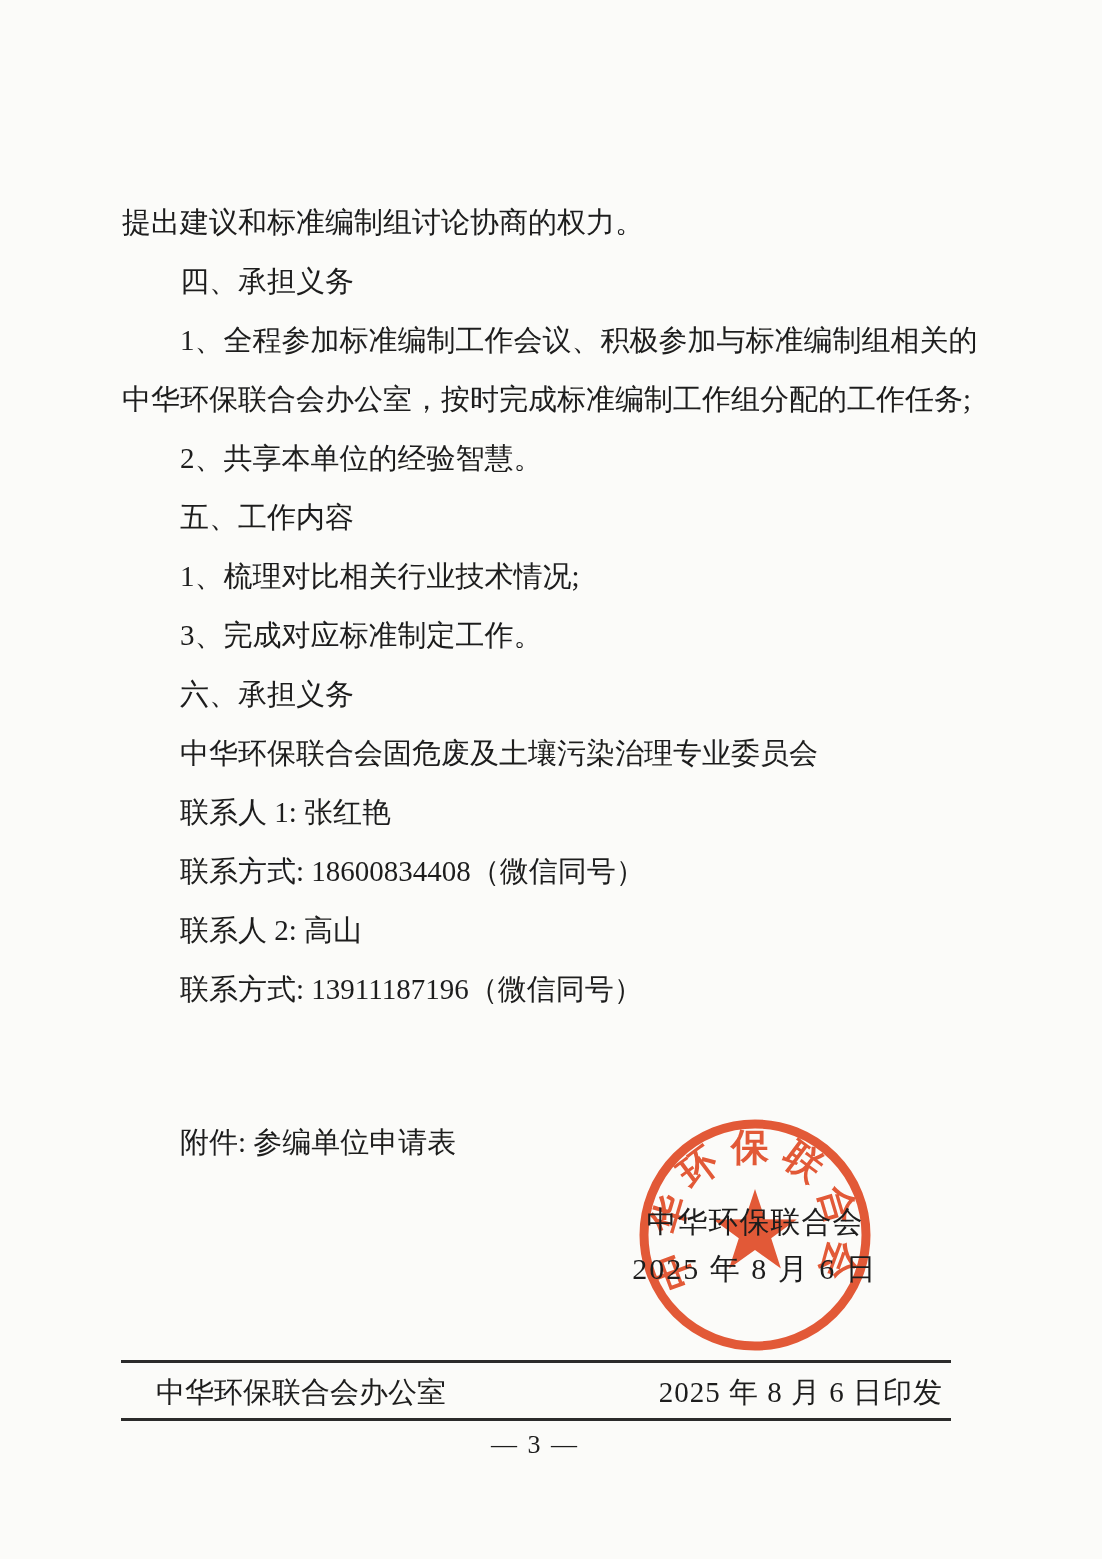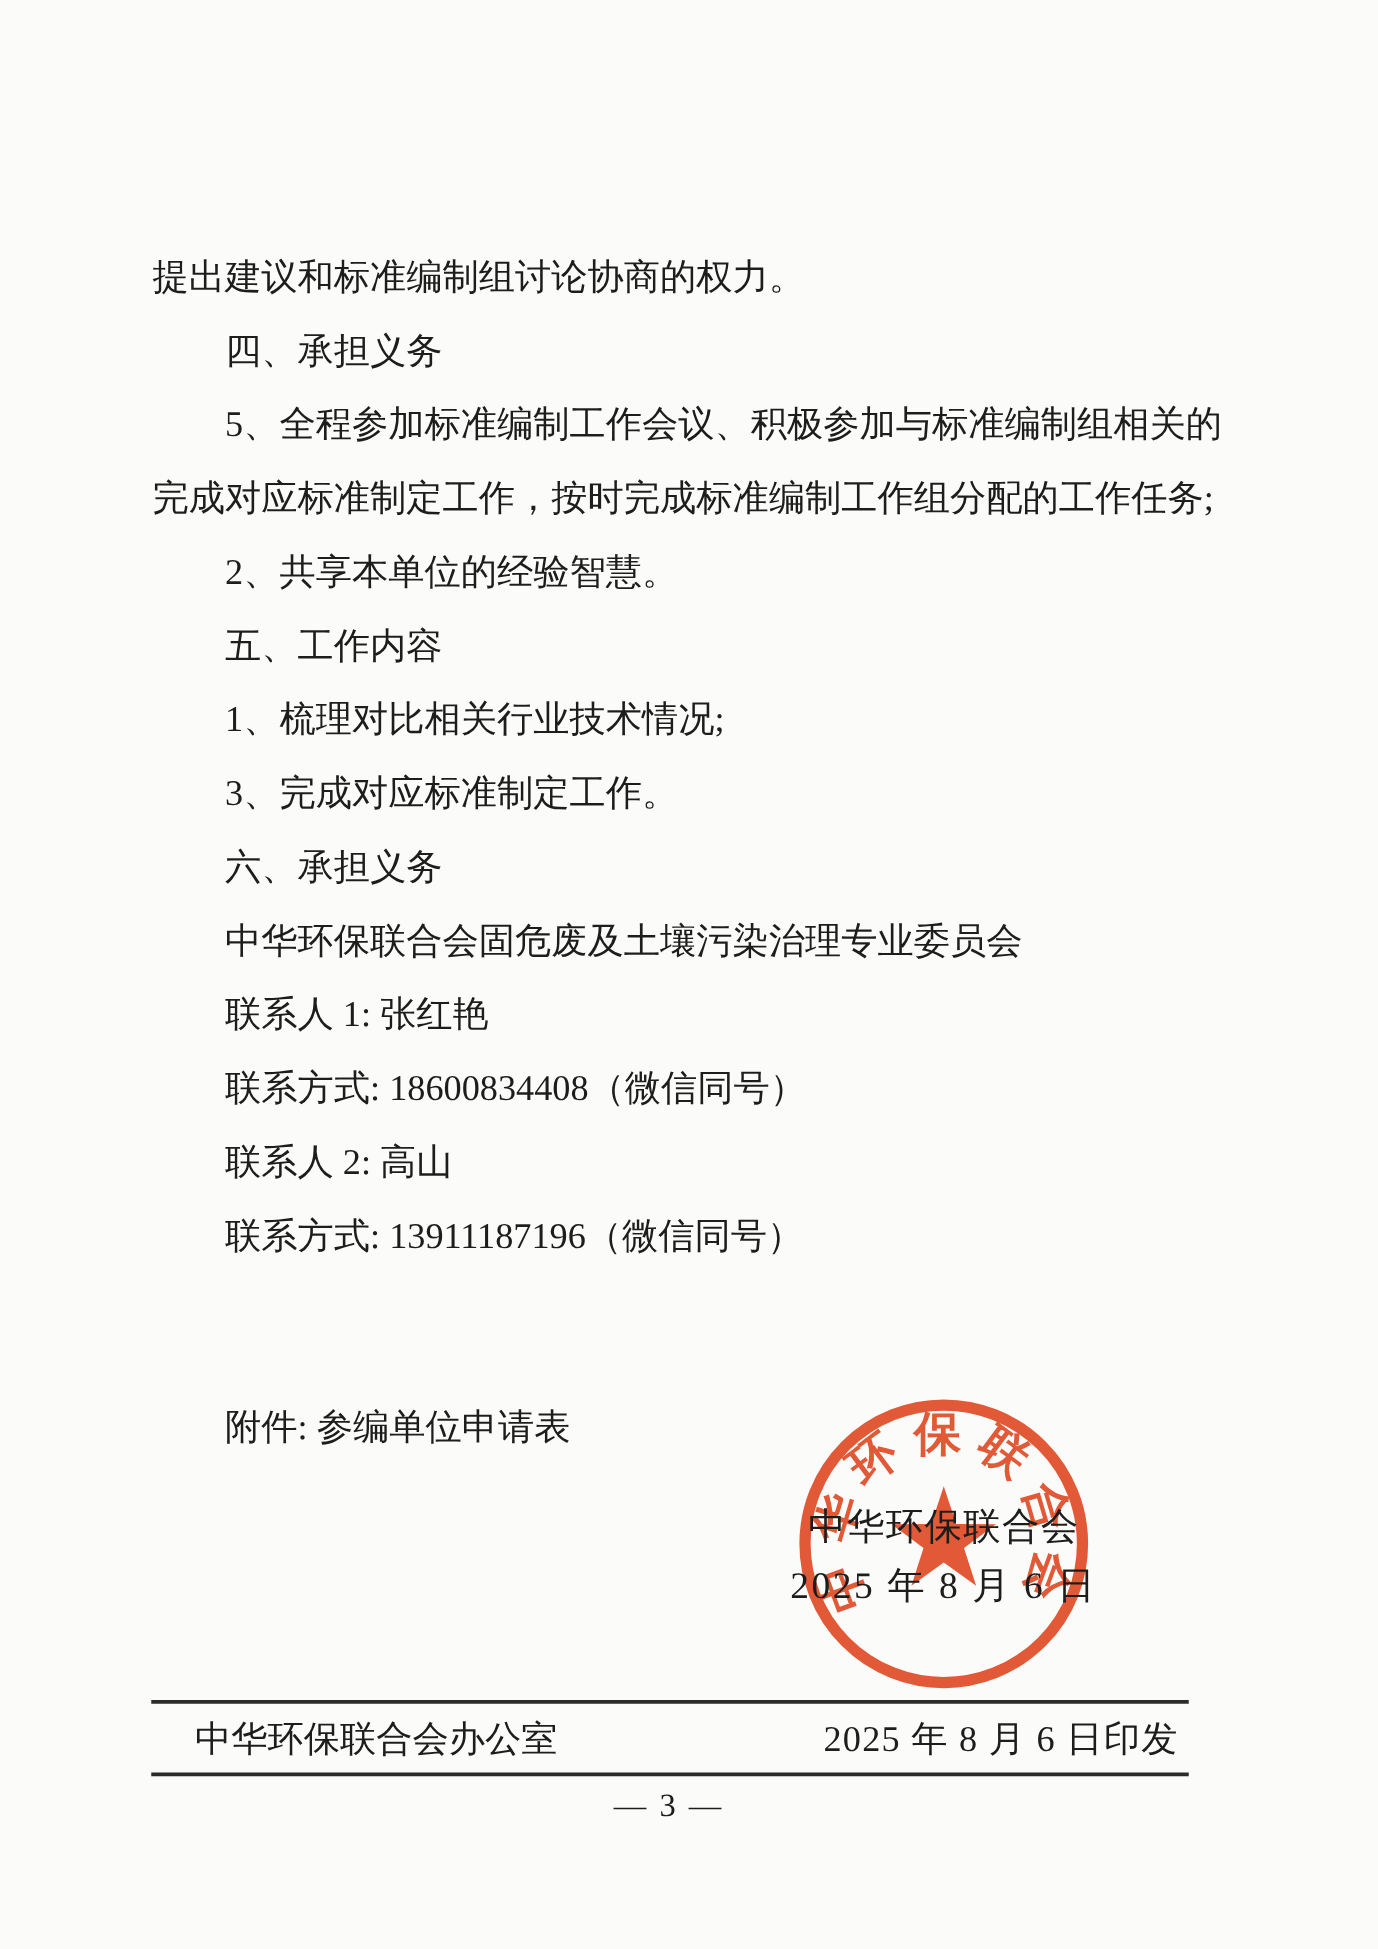--- a/index.html
+++ b/index.html
@@ -92,22 +92,22 @@
   }
 </style>
 </head>
 <body>
 
 <div class="page">
 
   <div class="doc-body" id="doc-body">
       <div class="line">提出建议和标准编制组讨论协商的权力。</div>
       <div class="line indent bold">四、承担义务</div>
-      <div class="line indent">5、全程参加标准编制工作会议、积极参加与标准编制组相关的</div>
-      <div class="line">完成对应标准制定工作，按时完成标准编制工作组分配的工作任务;</div>
+      <div class="line indent">1、全程参加标准编制工作会议、积极参加与标准编制组相关的</div>
+      <div class="line">中华环保联合会办公室，按时完成标准编制工作组分配的工作任务;</div>
       <div class="line indent">2、共享本单位的经验智慧。</div>
       <div class="line indent bold">五、工作内容</div>
       <div class="line indent">1、梳理对比相关行业技术情况;</div>
       <div class="line indent">3、完成对应标准制定工作。</div>
       <div class="line indent bold">六、承担义务</div>
       <div class="line indent">中华环保联合会固危废及土壤污染治理专业委员会</div>
       <div class="line indent">联系人 1: 张红艳</div>
       <div class="line indent">联系方式: 18600834408（微信同号）</div>
       <div class="line indent">联系人 2: 高山</div>
       <div class="line indent">联系方式: 13911187196（微信同号）</div>

